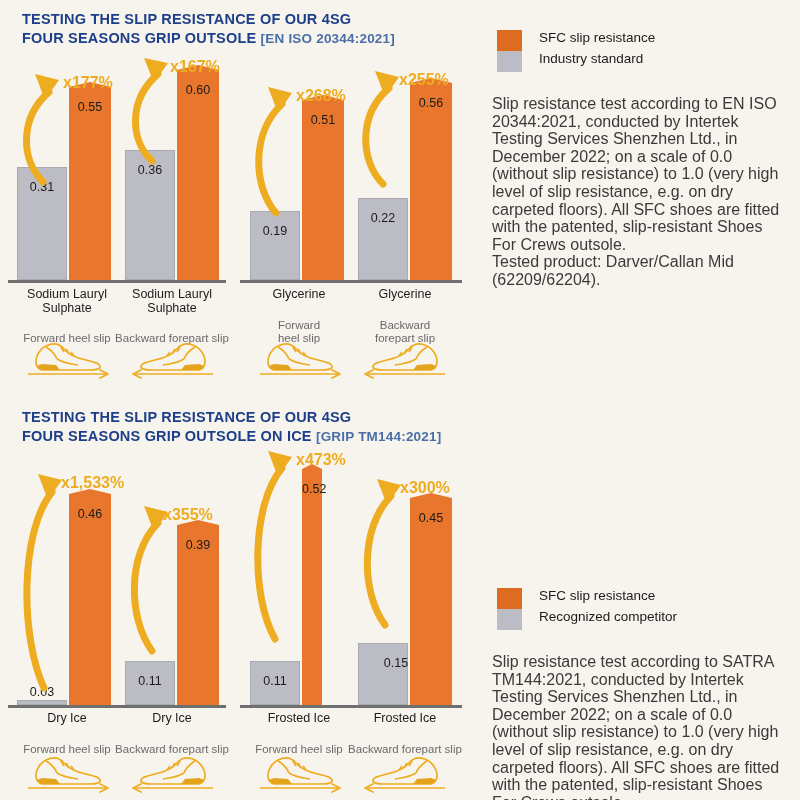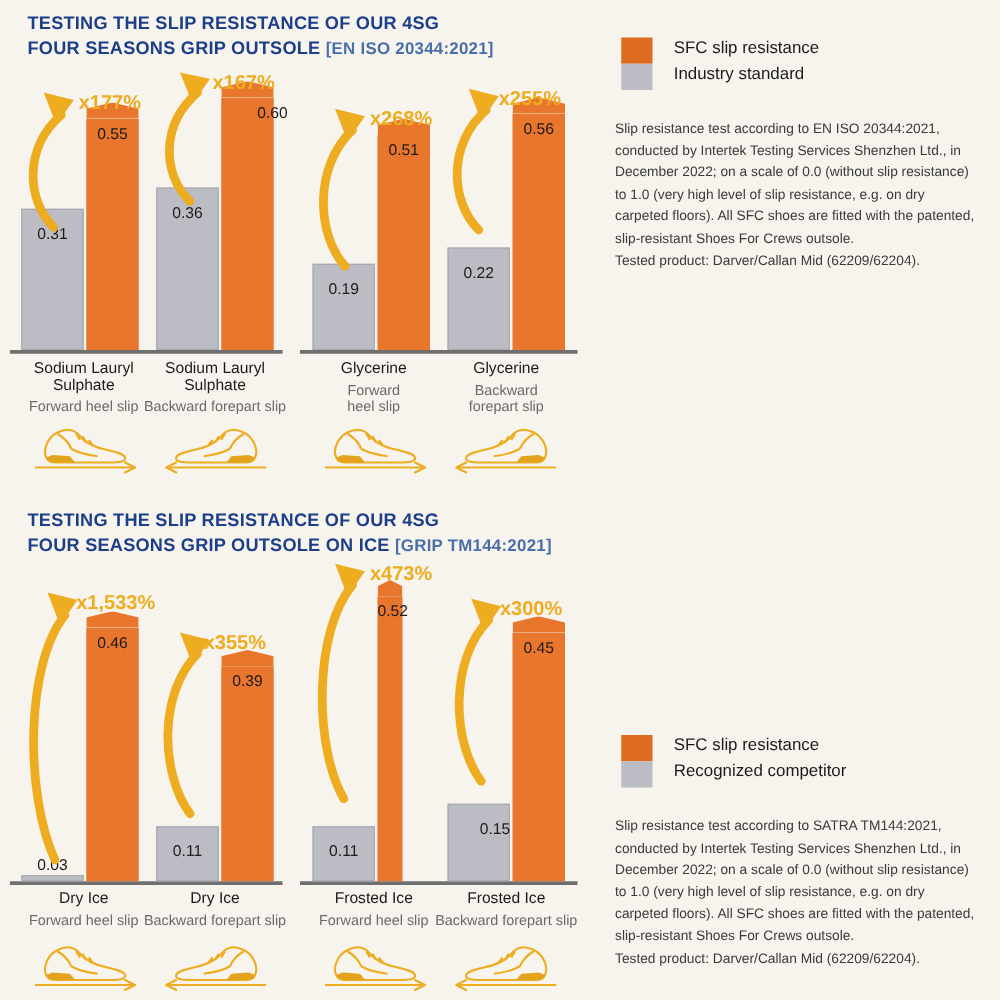--- a/index.html
+++ b/index.html
@@ -71,21 +71,21 @@
   }
   .xlab .t1{
     display:block;
     font-size:12.5px;
     color:#1b1b1b;
   }
   .xlab .t2{
     display:block;
     font-size:11.5px;
     color:#6a6a6a;
-    margin-top:5px;
+    margin-top:17px;
   }
 
   
   .shoe{position:absolute;}
 
   
   .legend{position:absolute;}
   .legend-row{
     display:flex;
     height:21px;
@@ -96,21 +96,21 @@
   .legend-lab{
     margin-left:17px;
     font-size:13.5px;
     color:#1b1b1b;
   }
 
   
   .note{
     position:absolute;
     width:290px;
-    font-size:11px;
+    font-size:16px;
     line-height:17.6px;
     color:#3a3a3a;
   }
   .note p{margin:0;}
 </style>
 </head>
 <body>
 
 <div class="page">
 
@@ -141,21 +141,21 @@
       <path d="M22 0 L46 6 L32 26 Z" fill="#eeac20"></path>
     </svg>
 
     <div class="bar gray" style="left:125px;top:0;width:50px;height:220px;">
       <div class="body" style="height:130px;"></div>
       <div class="val" style="bottom:103px;">0.36</div>
     </div>
     <div class="bar orange" style="left:177px;top:0;width:42px;height:220px;">
       <div class="body" style="height:202px;"></div>
       <div class="cap" style="bottom:202px;height:13px;clip-path:polygon(0% 100%,0% 38%,50% 0%,100% 38%,100% 100%);"></div>
-      <div class="val" style="bottom:183px;padding-left:20px;">0.60</div>
+      <div class="val" style="bottom:183px;">0.60</div>
     </div>
     <div class="mult" style="left:170px;top:-2px;">x167%</div>
     <svg class="arrow" style="left:122px;top:-2px;width:52px;height:105px;" viewBox="0 0 52 105">
       <path d="M30 103 C 8 82, 6 42, 36 16" stroke="#eeac20" stroke-width="7" fill="none" stroke-linecap="round"></path>
       <path d="M22 0 L46 5 L32 25 Z" fill="#eeac20"></path>
     </svg>
 
     <div class="bar gray" style="left:250px;top:0;width:50px;height:220px;">
       <div class="body" style="height:69px;"></div>
       <div class="val" style="bottom:42px;">0.19</div>

